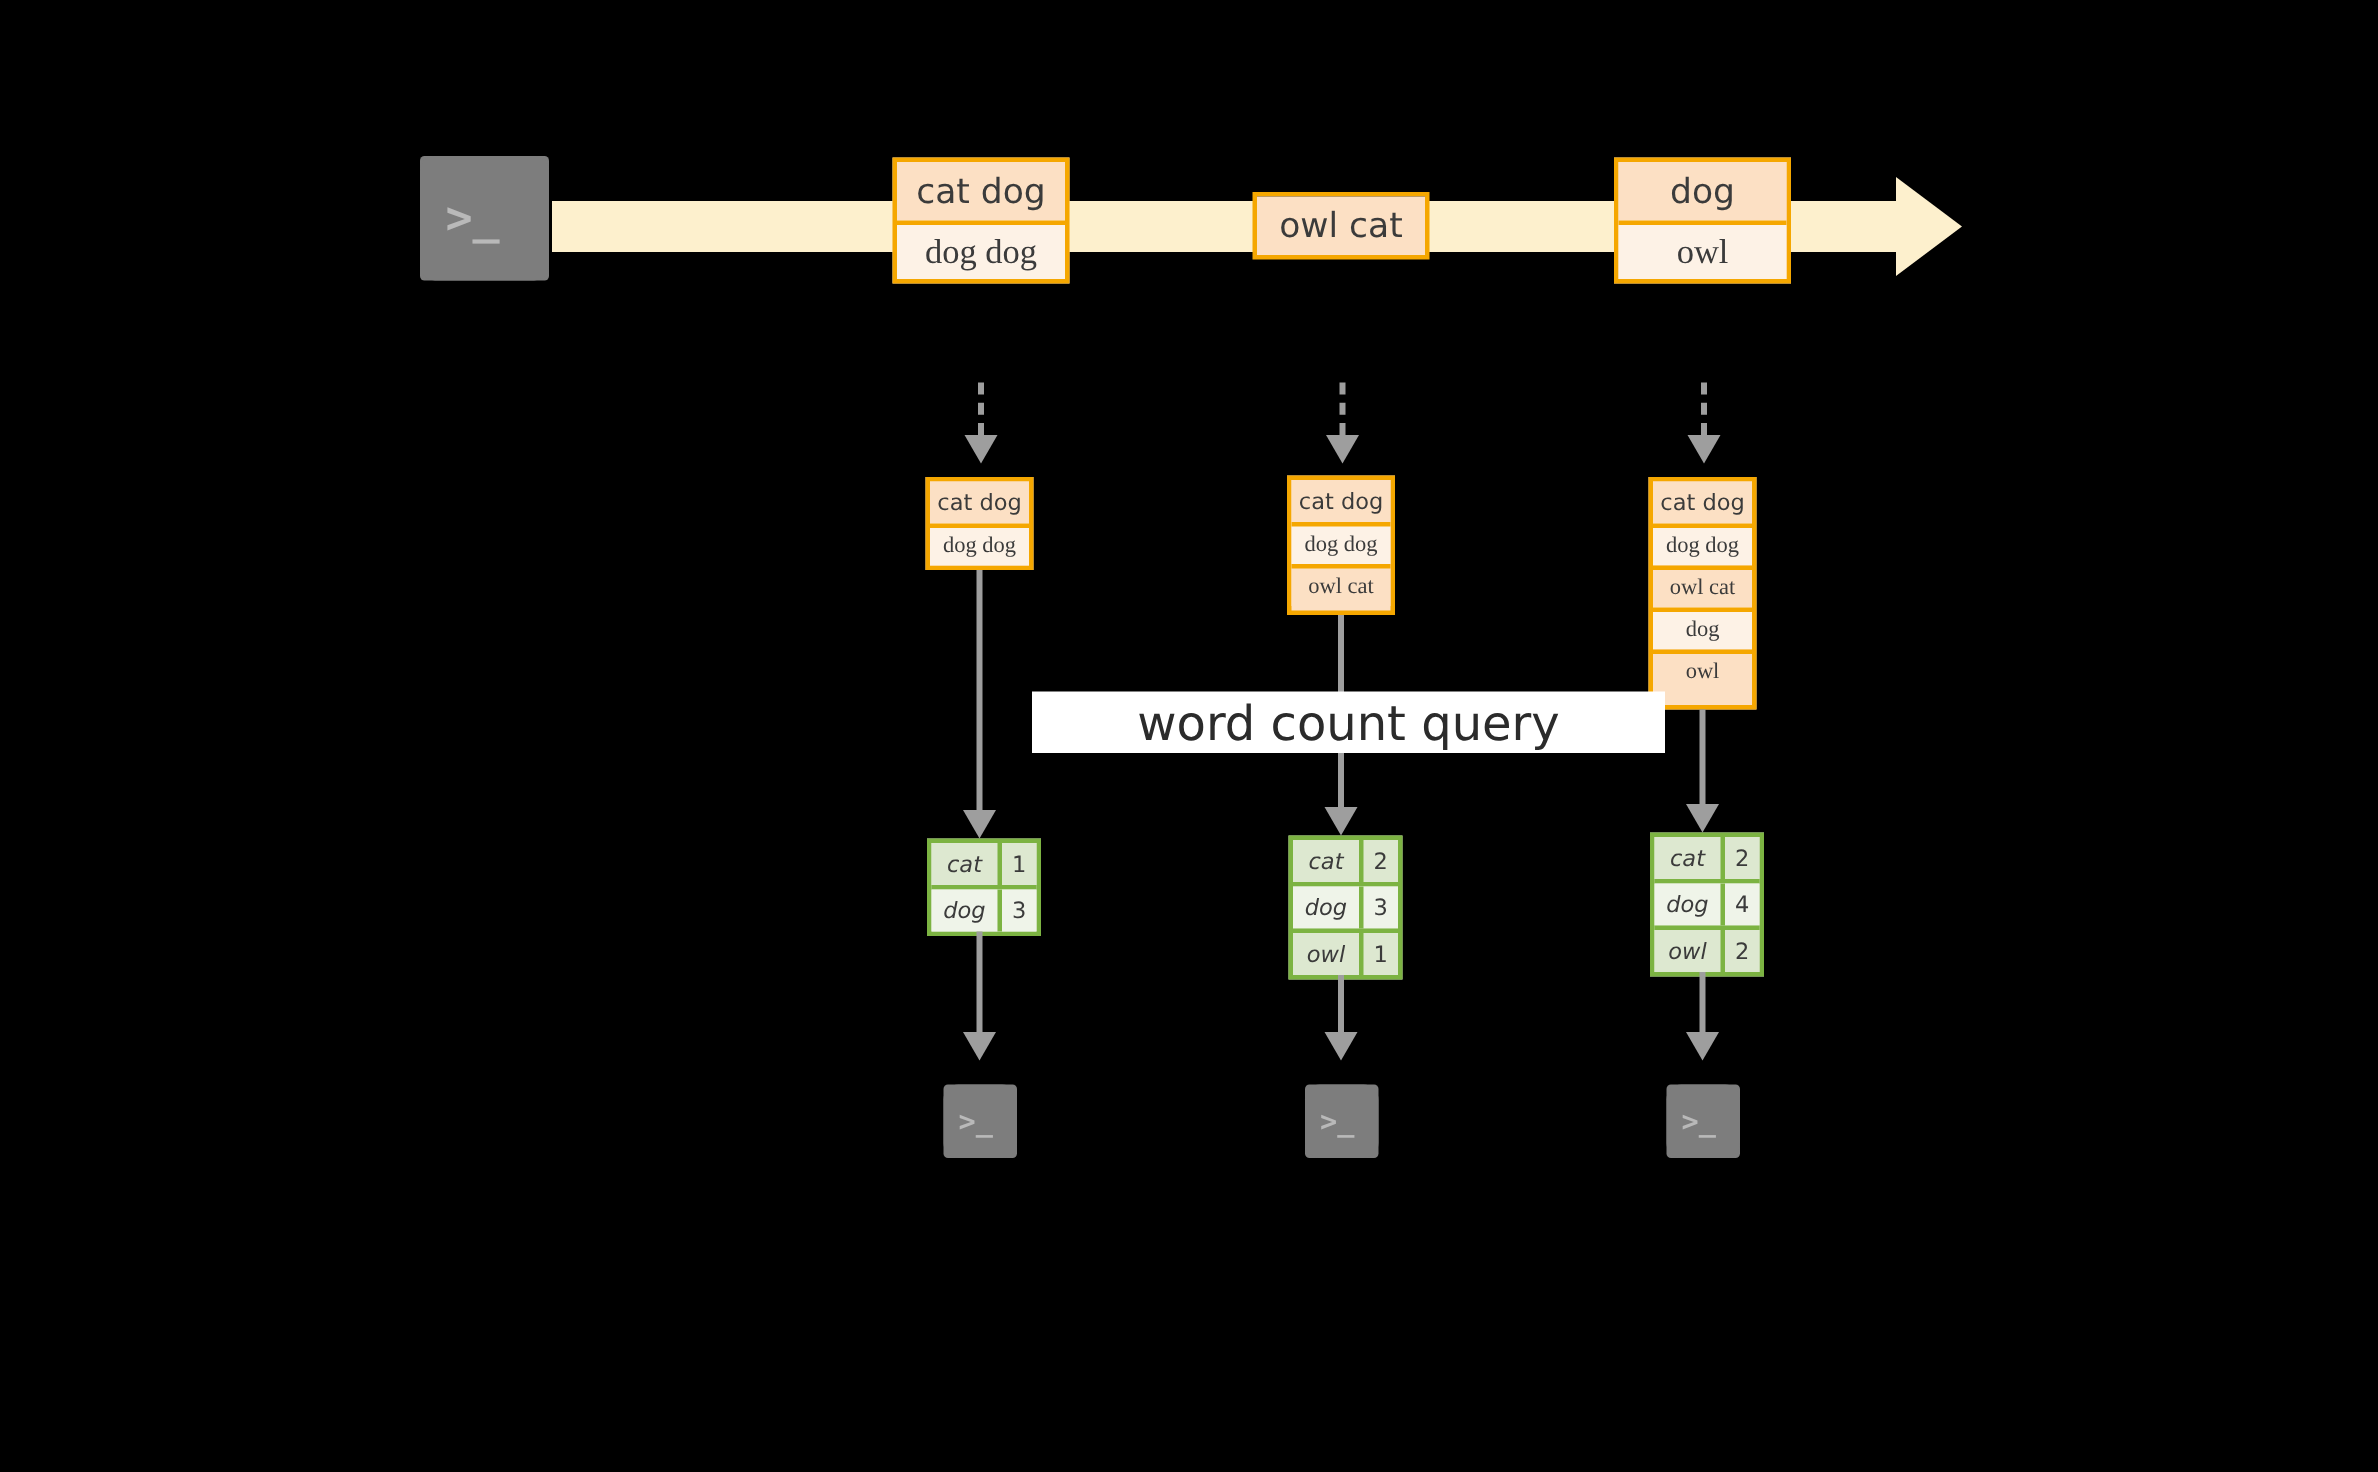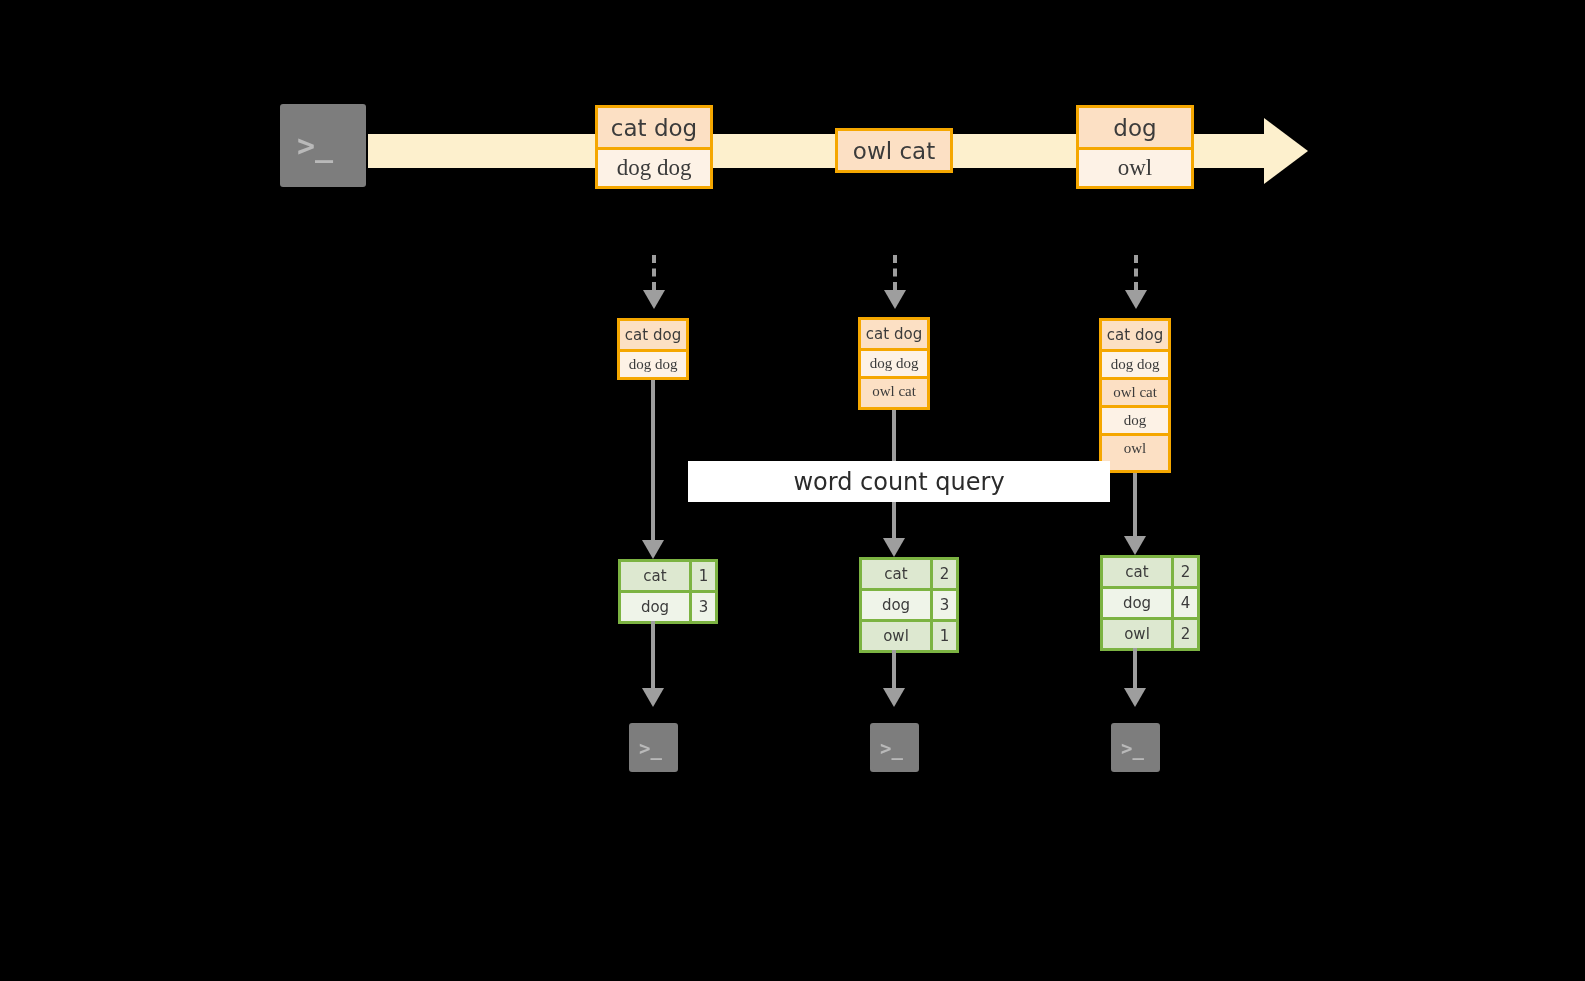--- a/index.html
+++ b/index.html
@@ -123,21 +123,21 @@
     display: flex;
     align-items: center;
     justify-content: center;
     font-size: 15px;
     color: #3b3b3b;
     background: #dde8d0;
   }
   .kv-row.alt .kv-key, .kv-row.alt .kv-val {
     background: #eff4e9;
   }
-  .kv-key { width: 68px; }
+  .kv-key { width: 44px; font-style: italic; }
   .kv-val {
     width: 26px;
     border-left: 3px solid #7cb342;
   }
 
   
   .conn {
     position: absolute;
     width: 4px;
     background: #9e9e9e;
@@ -157,21 +157,21 @@
 
   
   .query-band {
     position: absolute;
     background: #ffffff;
     display: flex;
     align-items: center;
     justify-content: center;
   }
   .query-band span {
-    font-size: 24px;
+    font-size: 32px;
     color: #2b2b2b;
     white-space: nowrap;
   }
 </style>
 </head>
 <body>
 
 <div id="canvas">
 
   <div class="terminal" style="left:271px; top:95px; width:104px; height:101px;">

